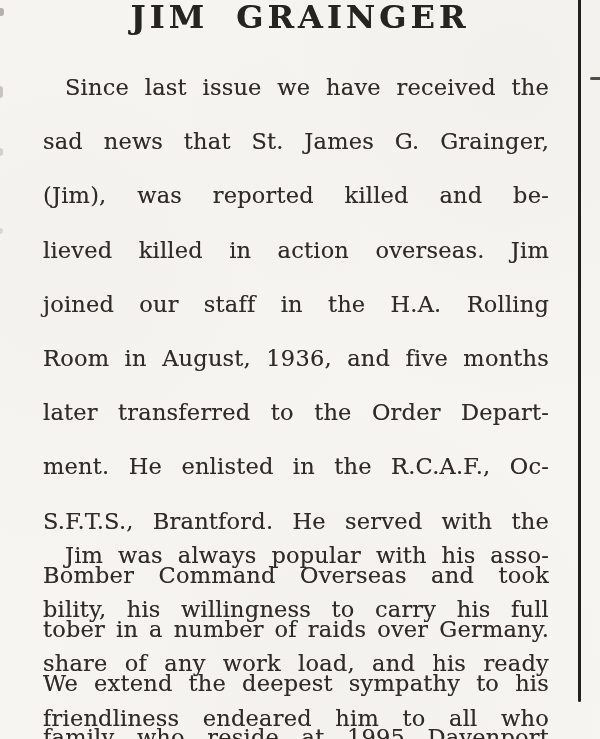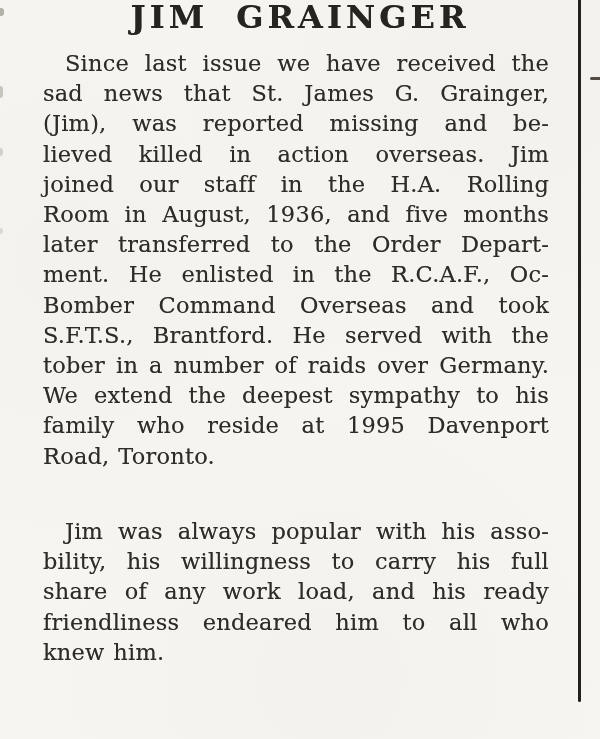--- a/index.html
+++ b/index.html
@@ -43,20 +43,21 @@
   .paragraph-2 { top: 516px; }
   .line {
     font-size: 22.5px;
     line-height: 30.2px;
     letter-spacing: 0.2px;
     word-spacing: 1.5px;
     text-align: justify;
     text-align-last: justify;
     white-space: normal;
     text-shadow: 0 0 0.5px rgba(47,44,39,0.5);
+    margin-top: 24px;
   }
   .line.first { padding-left: 22px; }
   .line.last  { text-align: left; text-align-last: left; }
   
   .edge-rule {
     position: absolute;
     left: 578px;
     top: 0;
     width: 3px;
     height: 702px;
@@ -81,28 +82,28 @@
 </head>
 <body>
 
 <div class="page">
 
   <h1 class="title">JIM GRAINGER</h1>
 
   <div class="paragraph paragraph-1">
       <div class="line first">Since last issue we have received the</div>
       <div class="line">sad news that St. James G. Grainger,</div>
-      <div class="line">(Jim), was reported missing and be-</div>
+      <div class="line">(Jim), was reported killed and be-</div>
       <div class="line">lieved killed in action overseas. Jim</div>
       <div class="line">joined our staff in the H.A. Rolling</div>
       <div class="line">Room in August, 1936, and five months</div>
       <div class="line">later transferred to the Order Depart-</div>
       <div class="line">ment. He enlisted in the R.C.A.F., Oc-</div>
+      <div class="line">S.F.T.S., Brantford. He served with the</div>
       <div class="line">Bomber Command Overseas and took</div>
-      <div class="line">S.F.T.S., Brantford. He served with the</div>
       <div class="line">tober in a number of raids over Germany.</div>
       <div class="line">We extend the deepest sympathy to his</div>
       <div class="line">family who reside at 1995 Davenport</div>
       <div class="line last">Road, Toronto.</div>
     </div>
 
   <div class="paragraph paragraph-2">
       <div class="line first">Jim was always popular with his asso-</div>
       <div class="line">bility, his willingness to carry his full</div>
       <div class="line">share of any work load, and his ready</div>

